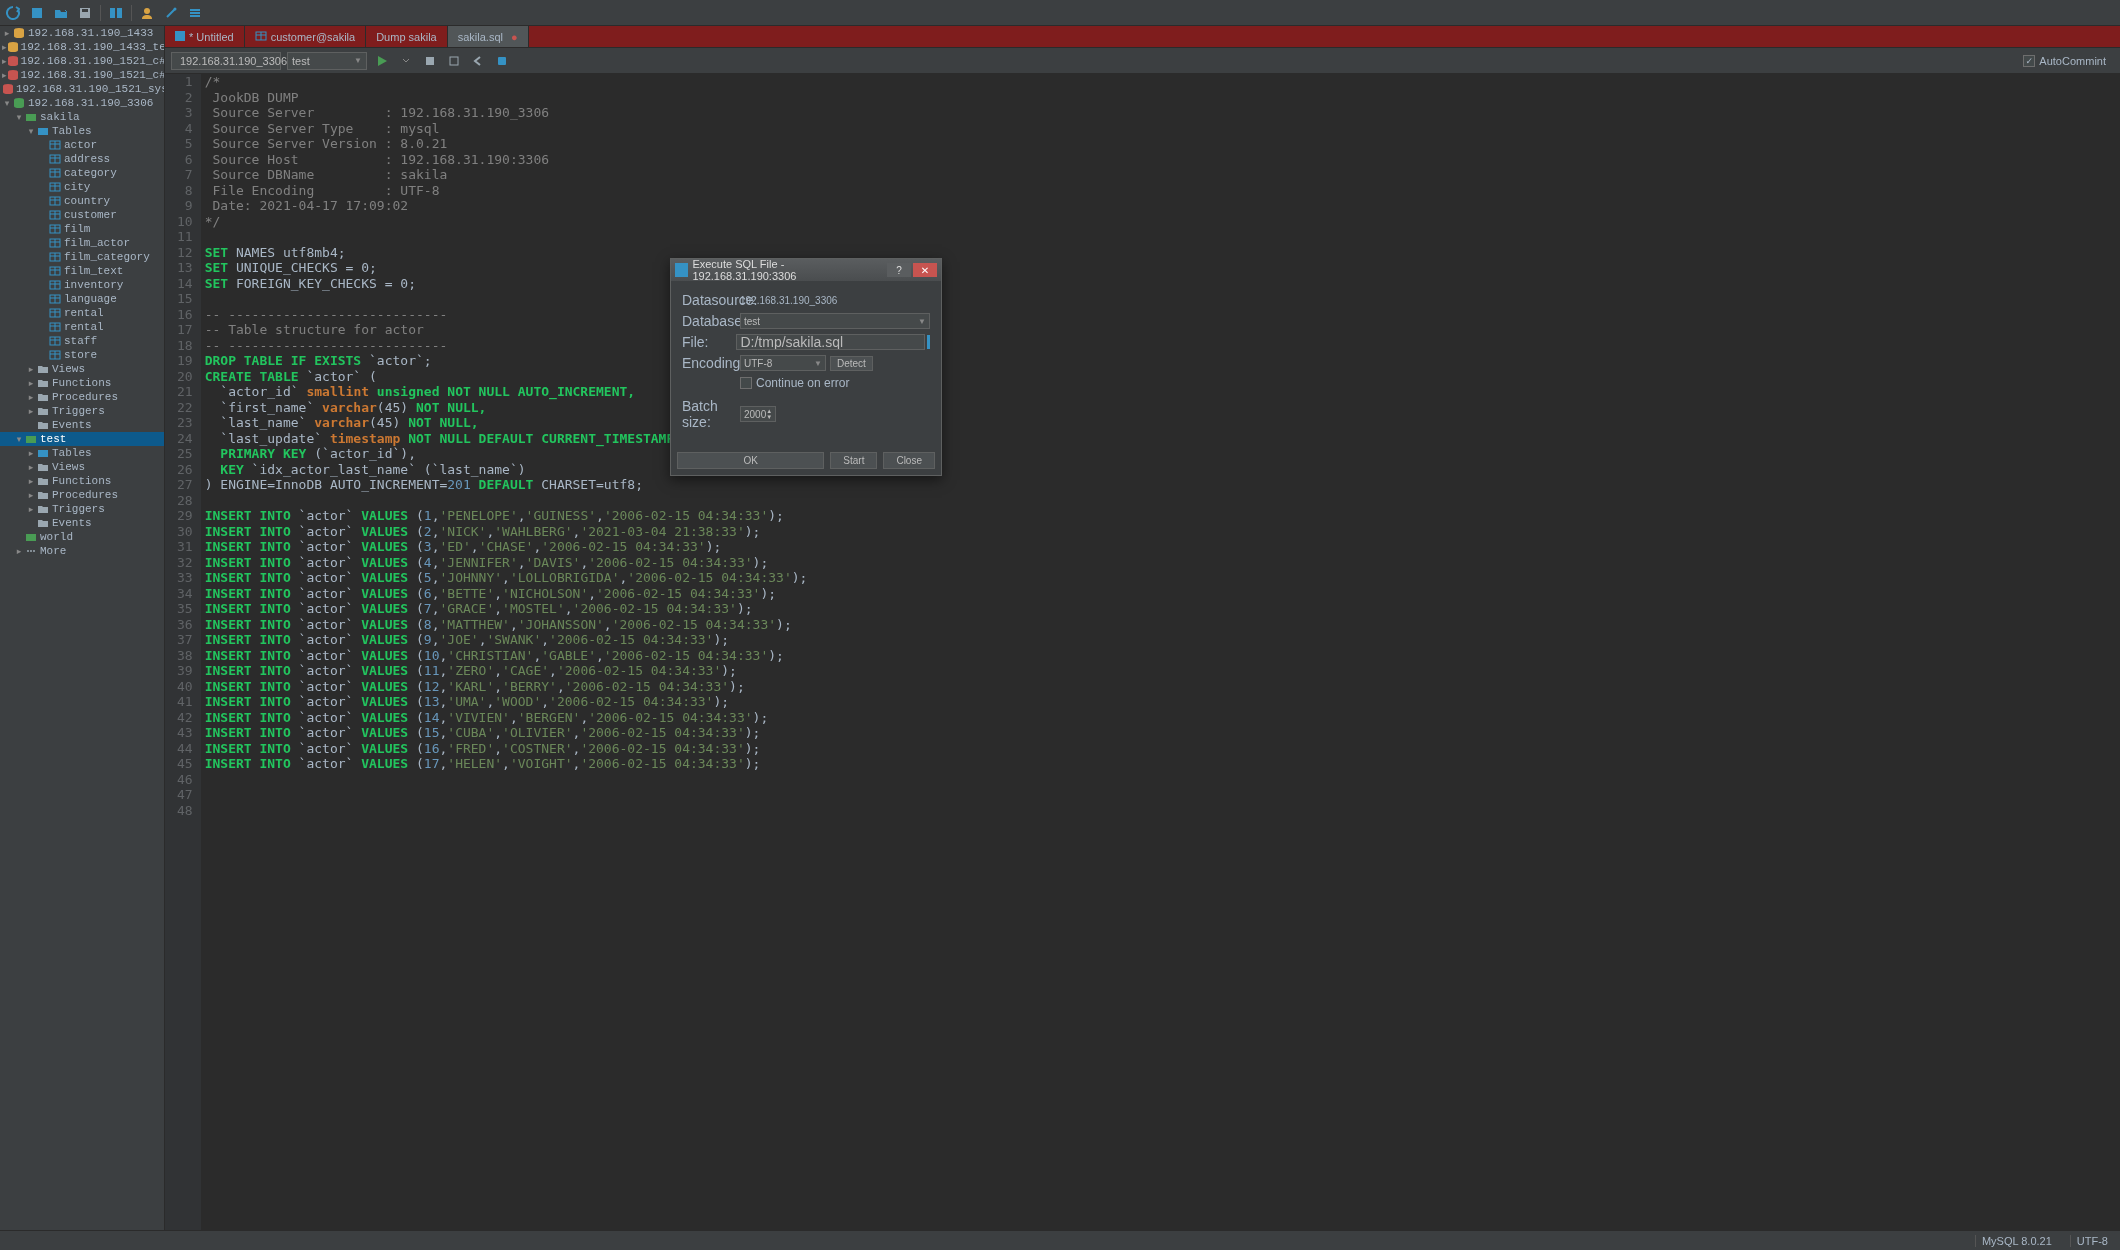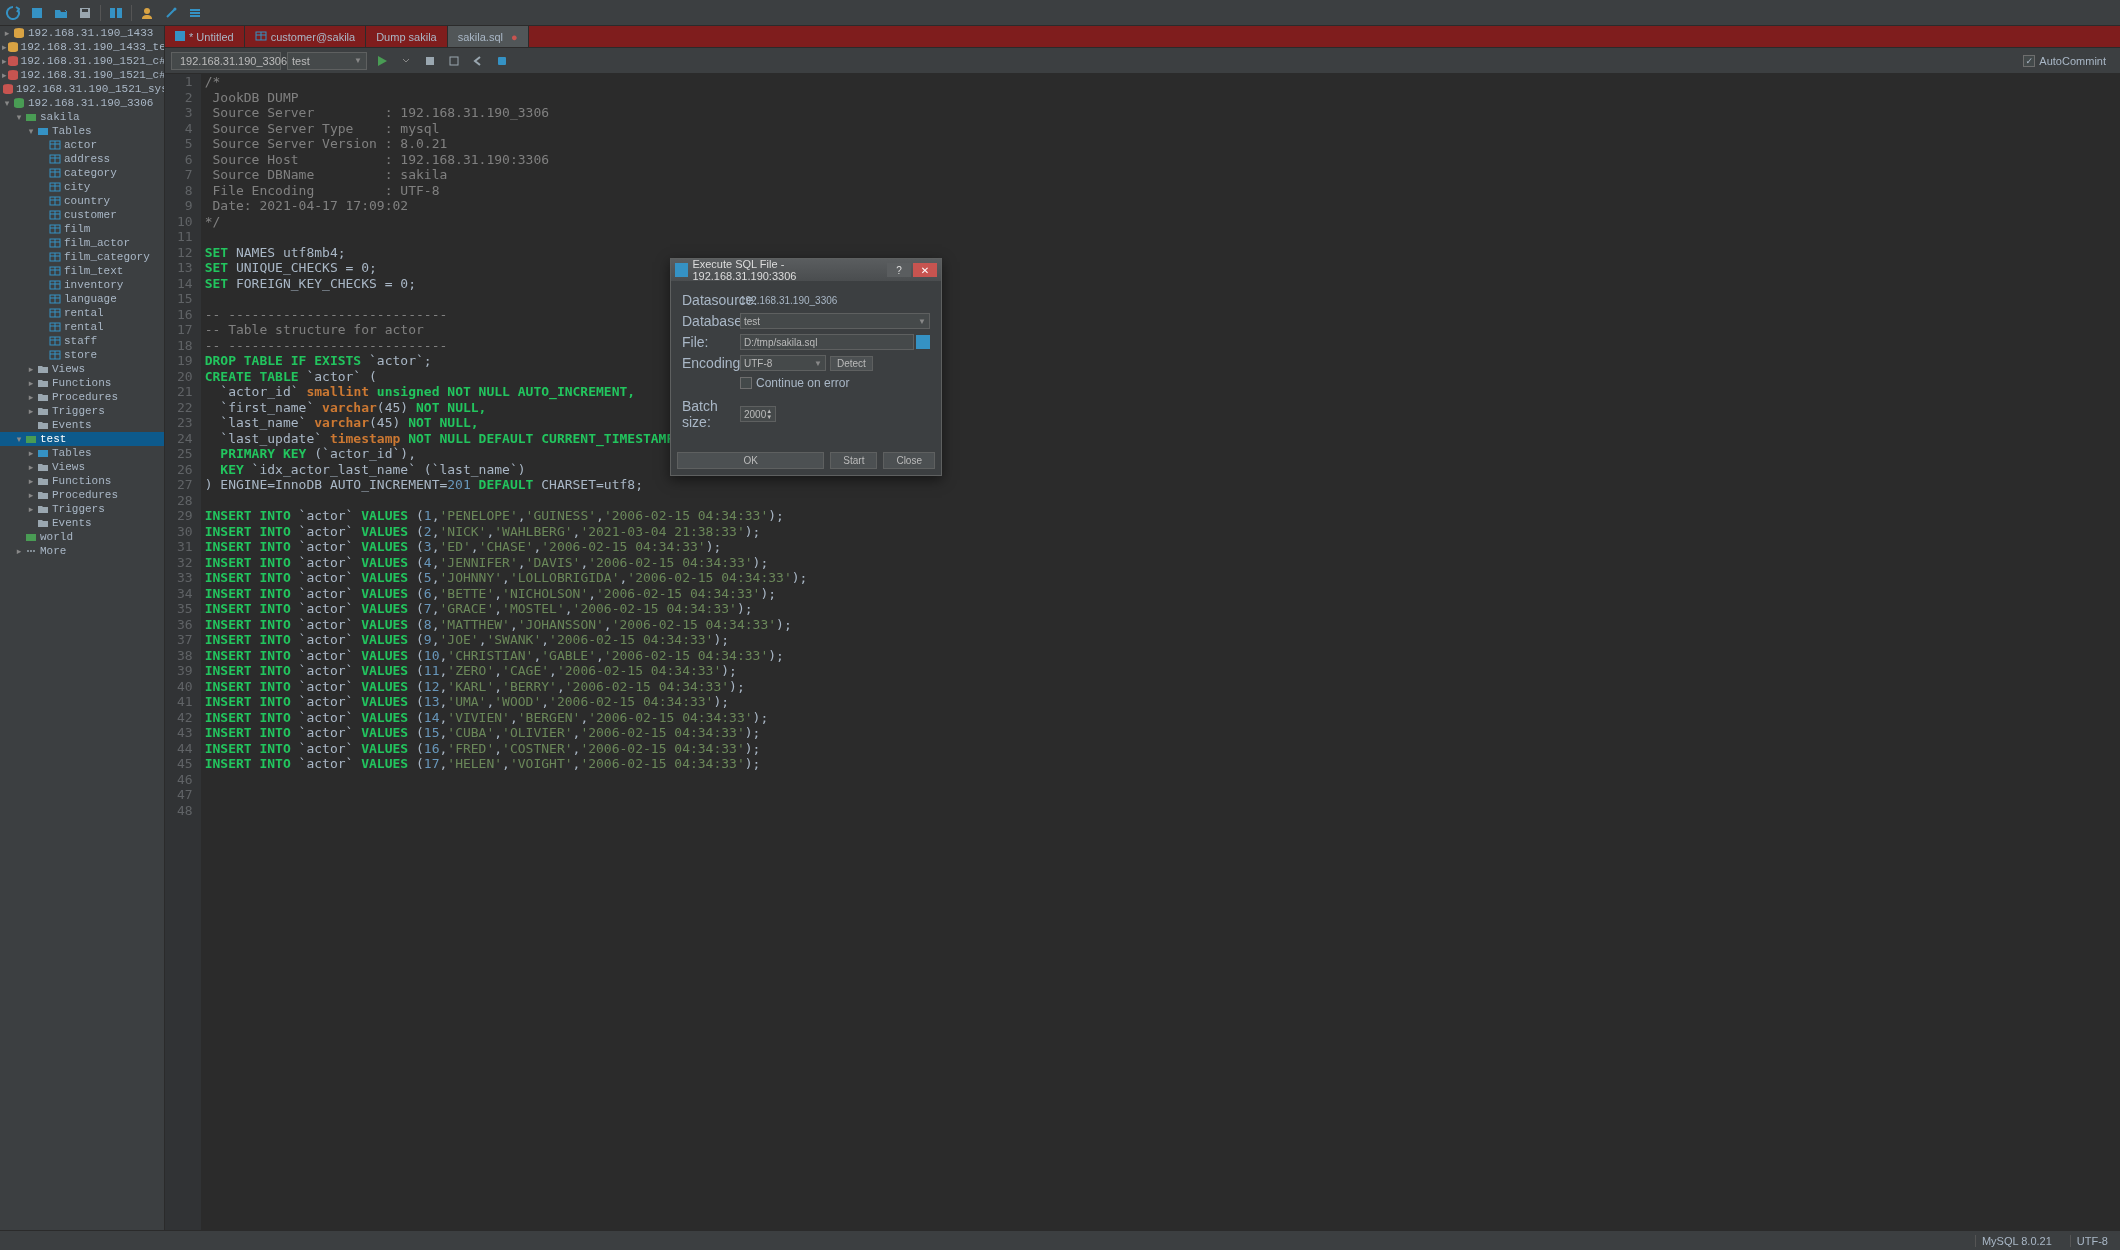--- a/index.html
+++ b/index.html
@@ -190,23 +190,24 @@
 .win-btn.help, .win-btn.min { background: #5a5d5f; }
 .dialog-body { padding: 8px; background: #3c3f41; border: 3px solid #3c3f41; }
 .form-row { display: flex; align-items: center; margin-bottom: 5px; }
 .form-label { width: 58px; color: #a9b7c6; font-size: 14px; }
 .form-value { flex: 1; color: #a9b7c6; font-size: 10px; }
 .form-input {
   flex: 1;
   background: #45494a;
   border: 1px solid #5e6060;
   color: #bbb;
-  font-size: 10px;
+  font-size: 14px;
   padding: 1px 3px;
   height: 16px;
+  margin-left: 28px;
 }
 .form-combo {
   background: #45494a;
   border: 1px solid #5e6060;
   color: #bbb;
   font-size: 10px;
   padding: 0 3px;
   height: 16px;
   display: flex;
   align-items: center;

